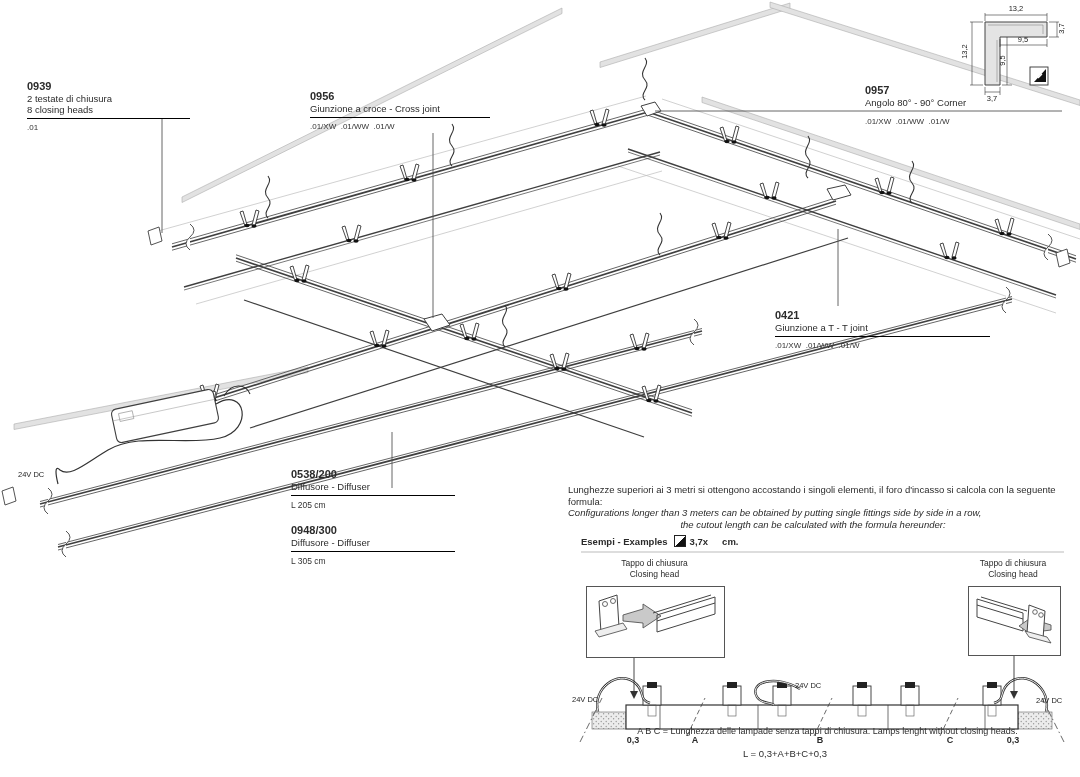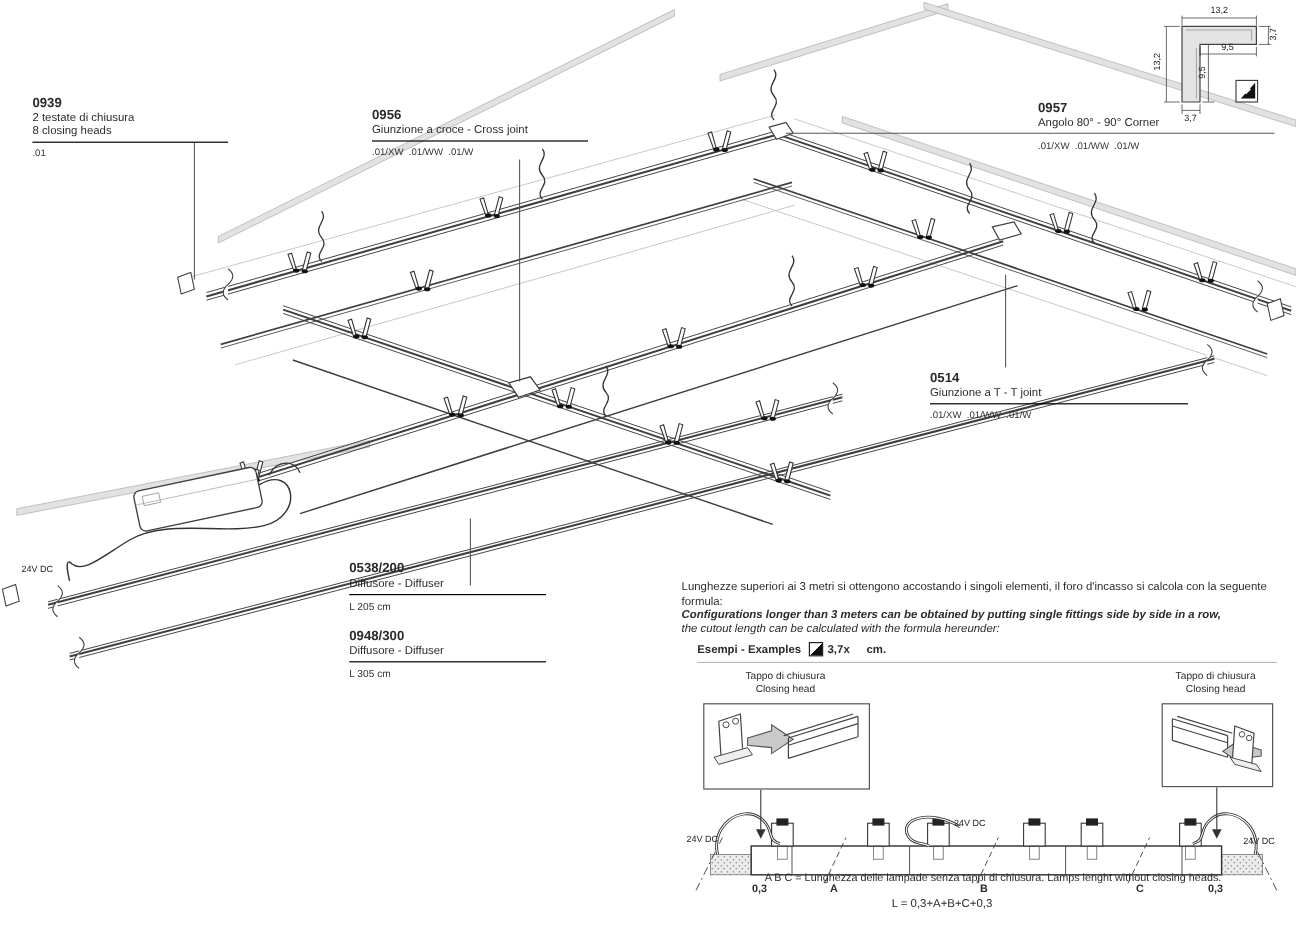--- a/index.html
+++ b/index.html
@@ -7,22 +7,22 @@
           font-family:"Liberation Sans",sans-serif;color:#2b2b2b;}
   svg.art{position:absolute;left:0;top:0;z-index:1;}
   .plabel{position:absolute;z-index:2;font-size:9.5px;line-height:11px;color:#2b2b2b;}
   .pcode{font-weight:bold;font-size:11px;line-height:12px;margin-bottom:1px;}
   .rule{border-bottom:1px solid #000000;padding-bottom:3px;}
   .codes{display:block;font-size:8px;white-space:pre;margin-top:3px;color:#333;}
   .len{display:block;font-size:8.5px;margin-top:4px;color:#333;}
   .dim{position:absolute;z-index:2;font-size:7.5px;color:#222;text-align:center;width:24px;}
   .rot{transform:rotate(-90deg);}
   .notes{position:absolute;left:568px;top:484px;width:490px;font-size:9.5px;line-height:11.5px;z-index:2;}
-  .notes .en1{font-style:italic;font-weight:bold;}
-  .notes .en2{font-style:italic;}
+  .notes .en1{font-style:italic;font-weight:normal;}
+  .notes .en2{font-style:italic;text-align:center;}
   .exrow{position:absolute;left:581px;top:535px;z-index:2;font-size:9.5px;display:flex;align-items:center;font-weight:bold;}
   .cuticon{display:inline-block;width:10px;height:10px;border:1px solid #222;margin:0 4px 0 6px;
            background:linear-gradient(to top left,#111 47%,transparent 50%);}
   .unit{margin-left:14px;}
   .chlabel{position:absolute;z-index:2;font-size:8.5px;line-height:10.5px;text-align:center;}
   .chbox{position:absolute;z-index:2;border:1px solid #555;background:#fff;}
   .seg{position:absolute;z-index:2;font-size:9px;width:30px;text-align:center;font-weight:bold;}
   .formula{position:absolute;left:585px;top:748px;width:400px;text-align:center;font-size:9.5px;z-index:2;}
   .abcnote{position:absolute;left:575px;top:726px;width:505px;text-align:center;font-size:9px;z-index:2;}
   .pwr{position:absolute;z-index:2;font-size:7.5px;color:#222;}
@@ -284,21 +284,21 @@
   <span class="codes">.01/XW  .01/WW  .01/W</span>
 </div>
 
 <div class="plabel" style="left:865px;top:84px;width:200px;">
   <div class="pcode">0957</div>
   <div>Angolo 80° - 90° Corner</div>
   <span class="codes" style="margin-top:8px;">.01/XW  .01/WW  .01/W</span>
 </div>
 
 <div class="plabel" style="left:775px;top:309px;width:215px;">
-  <div class="pcode">0514</div>
+  <div class="pcode">0421</div>
   <div class="rule">Giunzione a T - T joint</div>
   <span class="codes">.01/XW  .01/WW  .01/W</span>
 </div>
 
 <div class="plabel" style="left:291px;top:468px;width:164px;">
   <div class="pcode">0538/200</div>
   <div class="rule">Diffusore - Diffuser</div>
   <span class="len">L 205 cm</span>
 </div>
 

